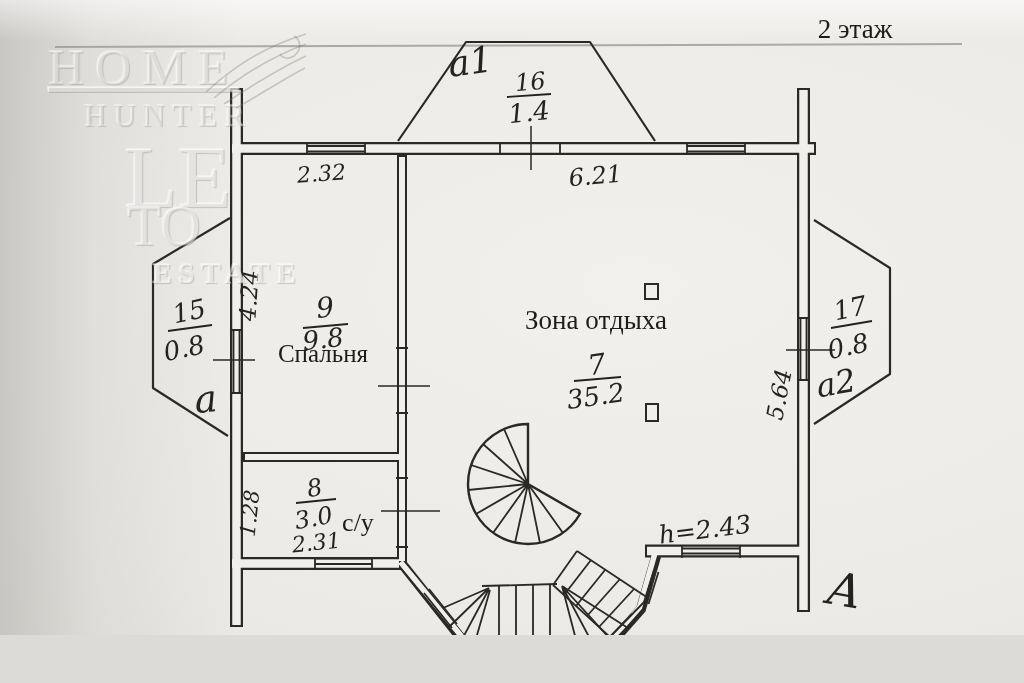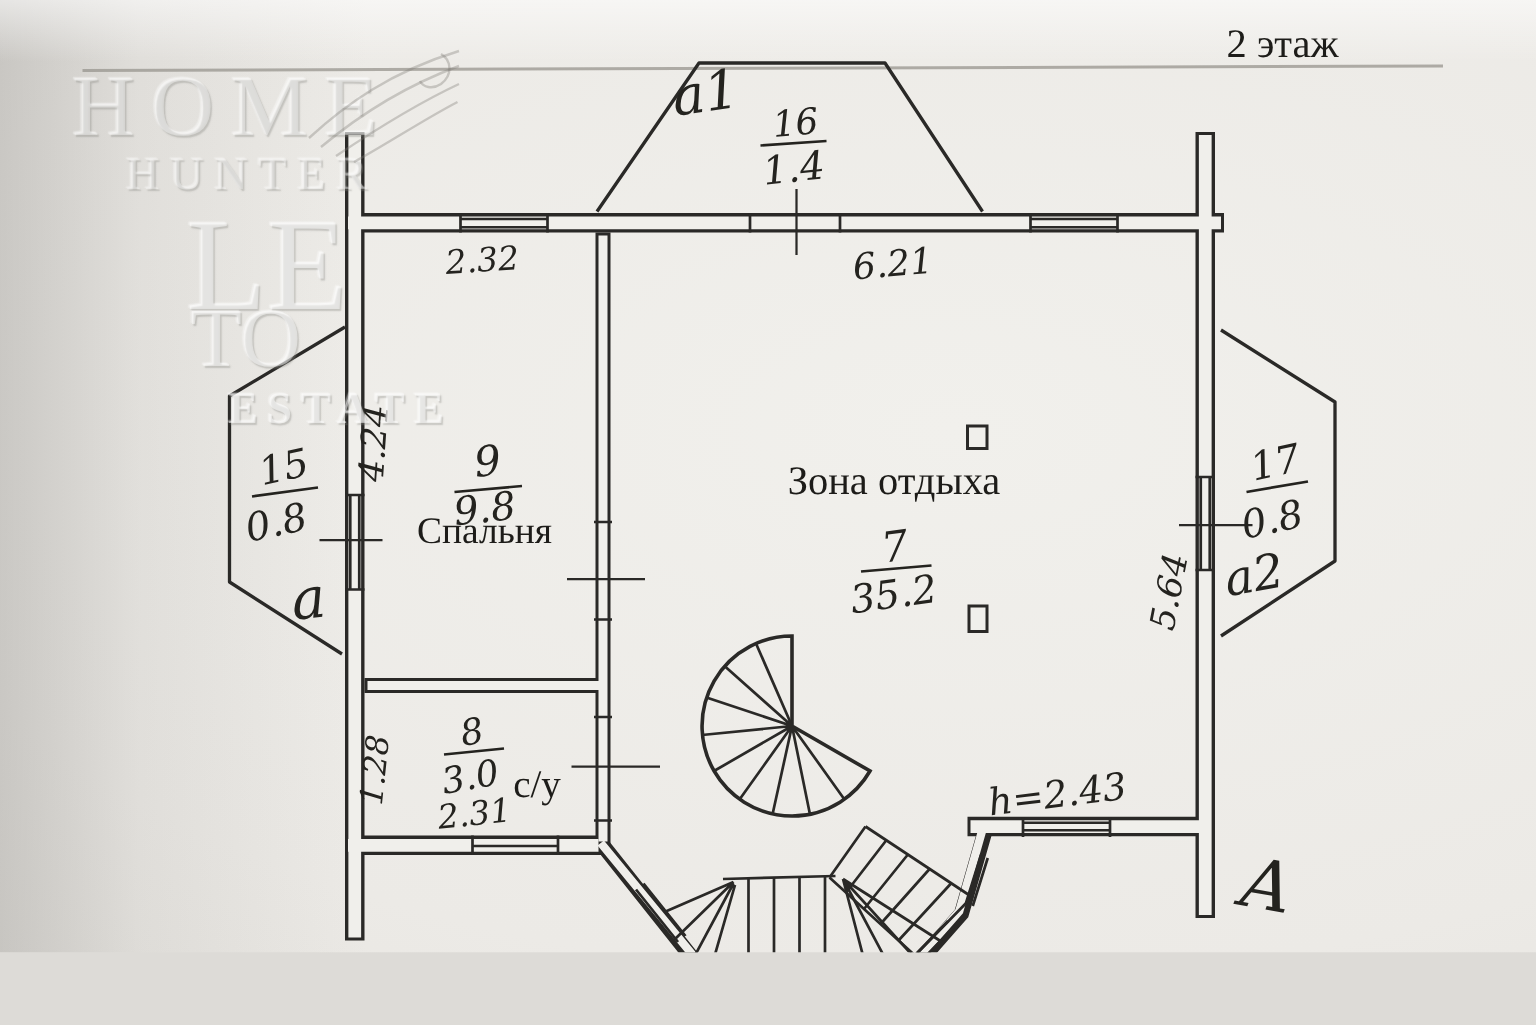--- a/index.html
+++ b/index.html
@@ -10,21 +10,21 @@
       linear-gradient(90deg, rgba(150,148,144,.40) 0, rgba(150,148,144,.14) 9%, rgba(150,148,144,0) 24%),
       radial-gradient(130% 105% at 62% 45%, #f1f0ec 0%, #eceae6 55%, #e2e0db 100%);
     font-family:"Liberation Serif","DejaVu Serif",serif;
   }
   .plan-svg{position:absolute;left:0;top:0;z-index:1;}
   
   .watermark{position:absolute;left:0;top:0;width:420px;height:340px;z-index:2;pointer-events:none;}
   .wm{position:absolute;font-family:"Liberation Serif","DejaVu Serif",serif;line-height:1;white-space:nowrap;
       color:rgba(255,255,255,.38);
       text-shadow:1px 1px 1px rgba(135,133,128,.38), -1px -1px 1px rgba(255,255,255,.45);}
-  .wm-home  {left:48px; top:42px;  font-size:58px; letter-spacing:11px;}
+  .wm-home  {left:48px; top:42px;  font-size:50px; letter-spacing:11px;text-decoration:underline;}
   .wm-hunter{left:84px; top:100px; font-size:31px; letter-spacing:7px; color:rgba(255,255,255,.33);}
   .wm-le    {left:124px;top:134px; font-size:88px; font-weight:normal; color:rgba(255,255,255,.50);}
   .wm-to    {left:127px;top:198px; font-size:56px; font-weight:normal; color:rgba(255,255,255,.47);}
   .wm-estate{left:119px;top:258px; font-size:30px; font-weight:bold; letter-spacing:6px; color:rgba(255,255,255,.52);margin-left:33px;}
   .eagle{position:absolute;left:202px;top:26px;}
   
   text{user-select:none;}
   .hand{font-family:"DejaVu Serif","Liberation Serif",serif;font-style:italic;fill:#24231f;}
   .typed{font-family:"Liberation Serif","DejaVu Serif",serif;fill:#1d1c19;}
 </style>

